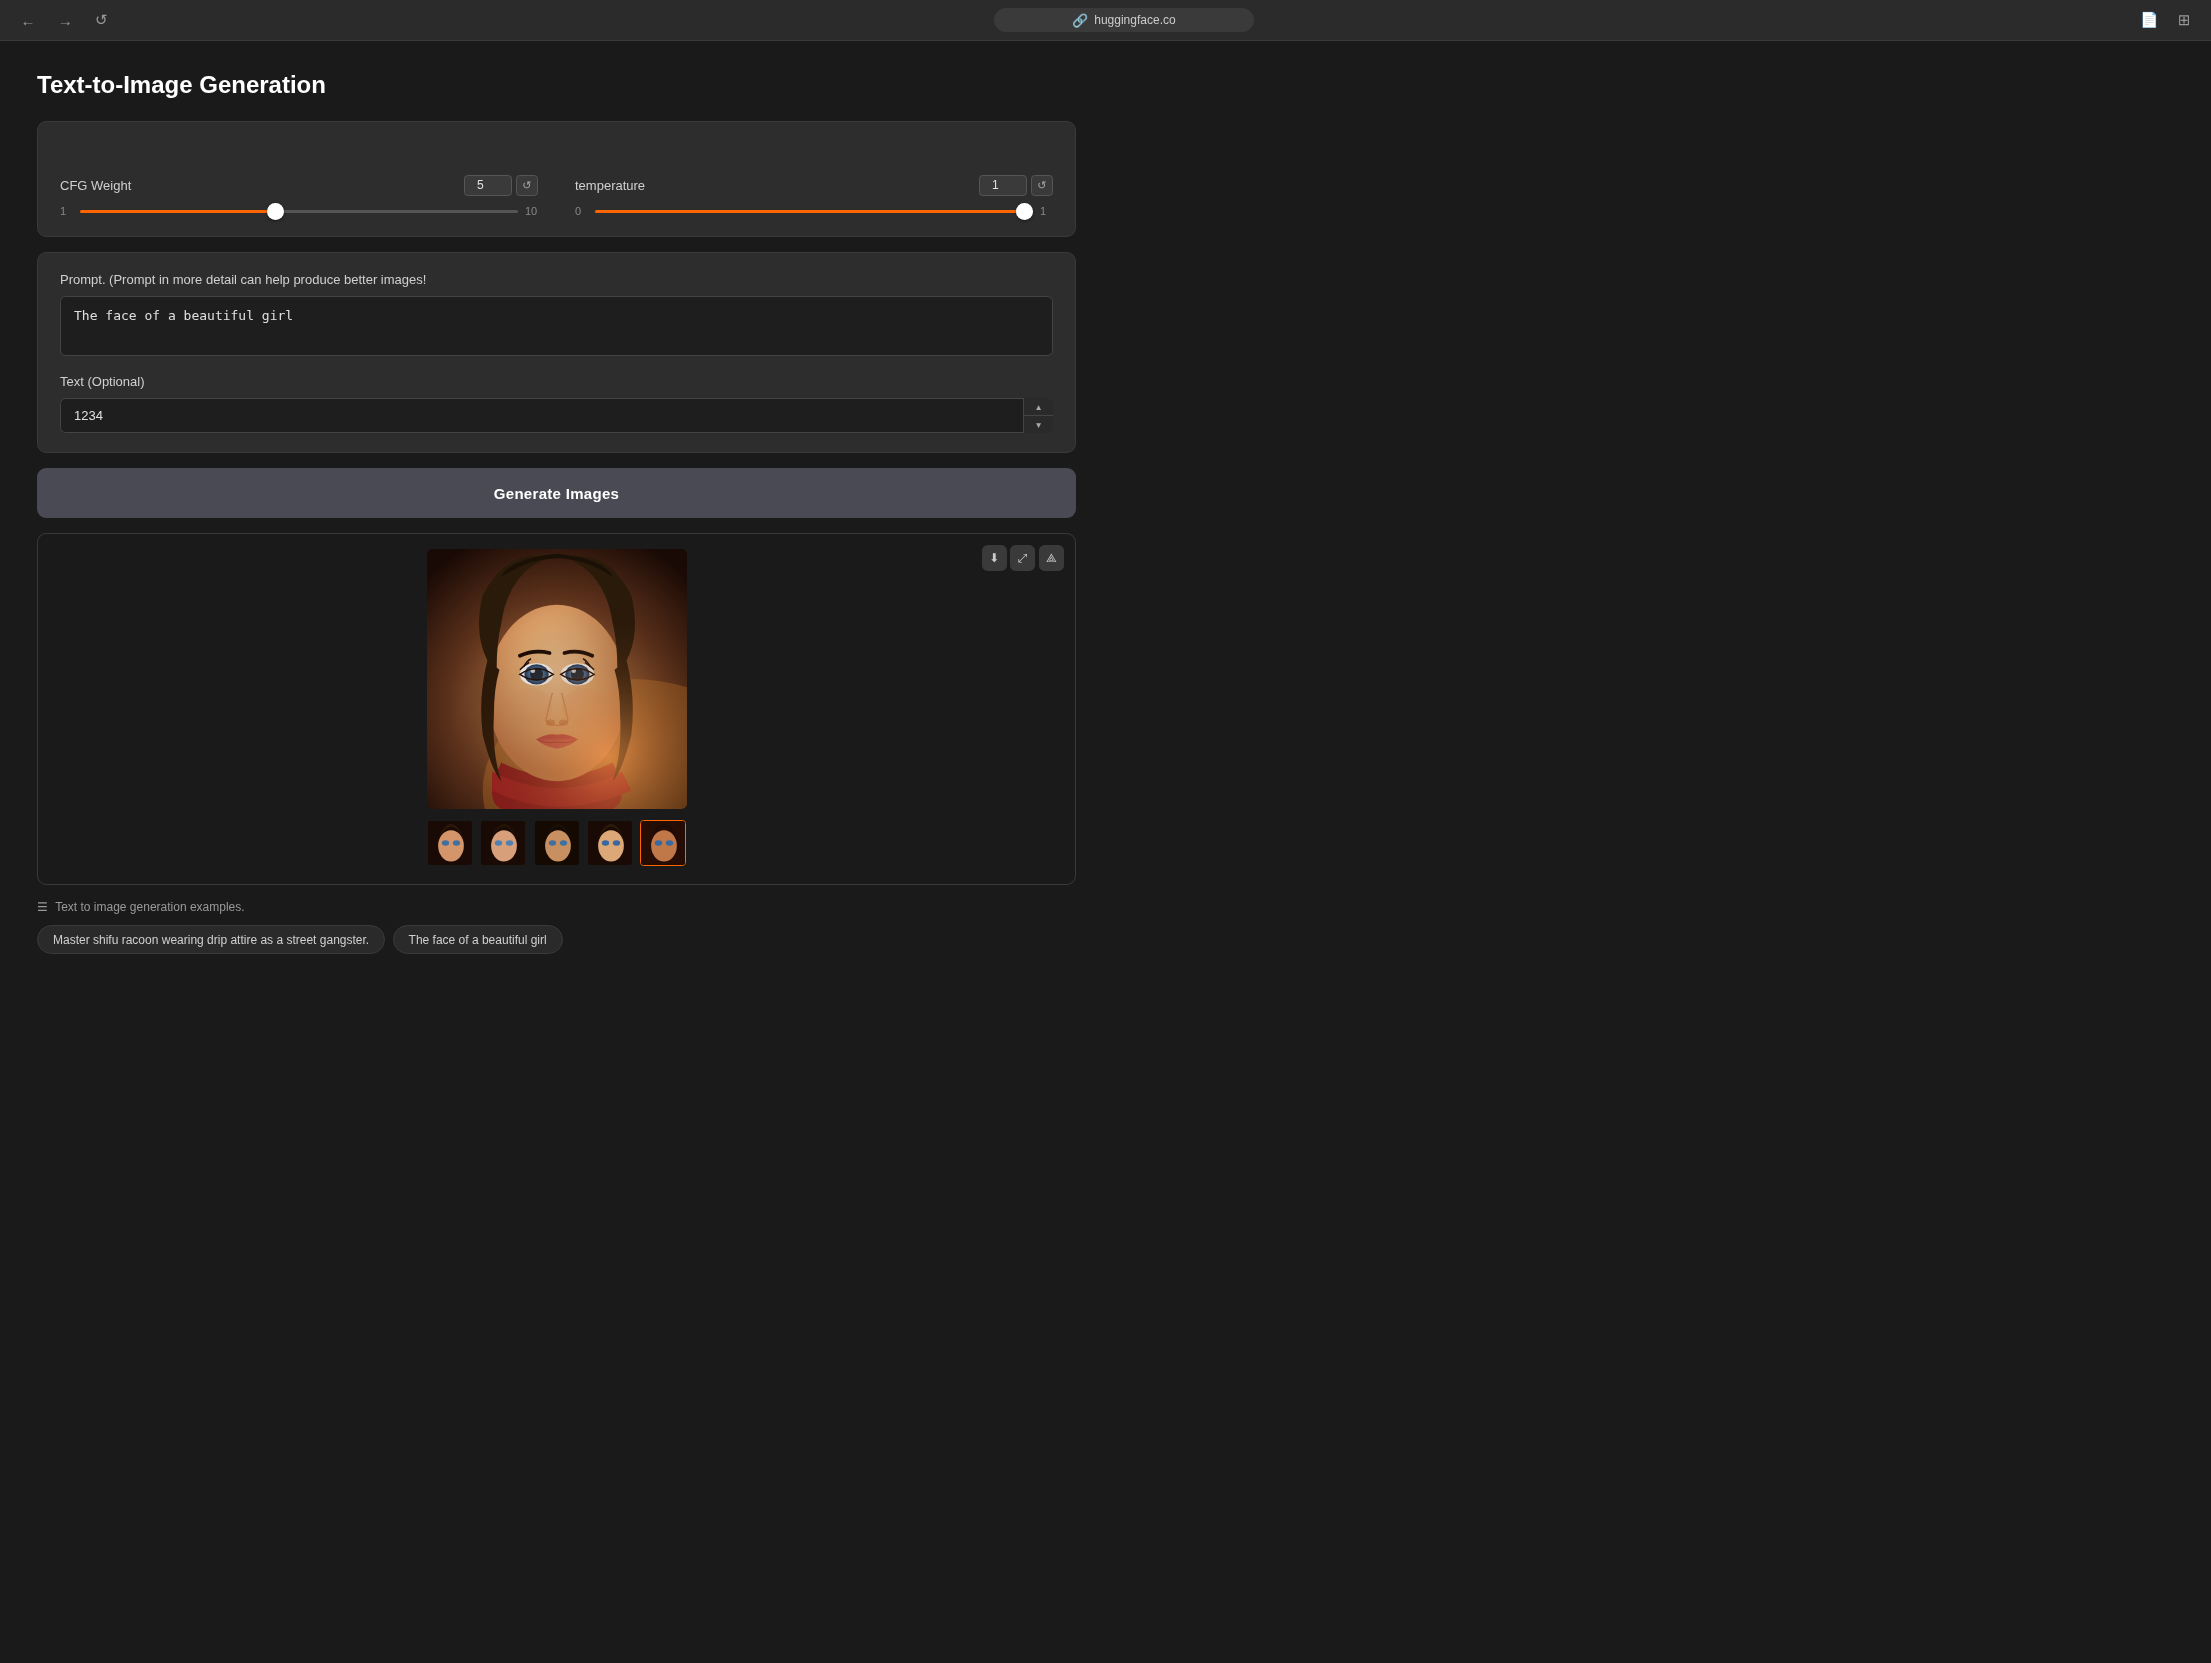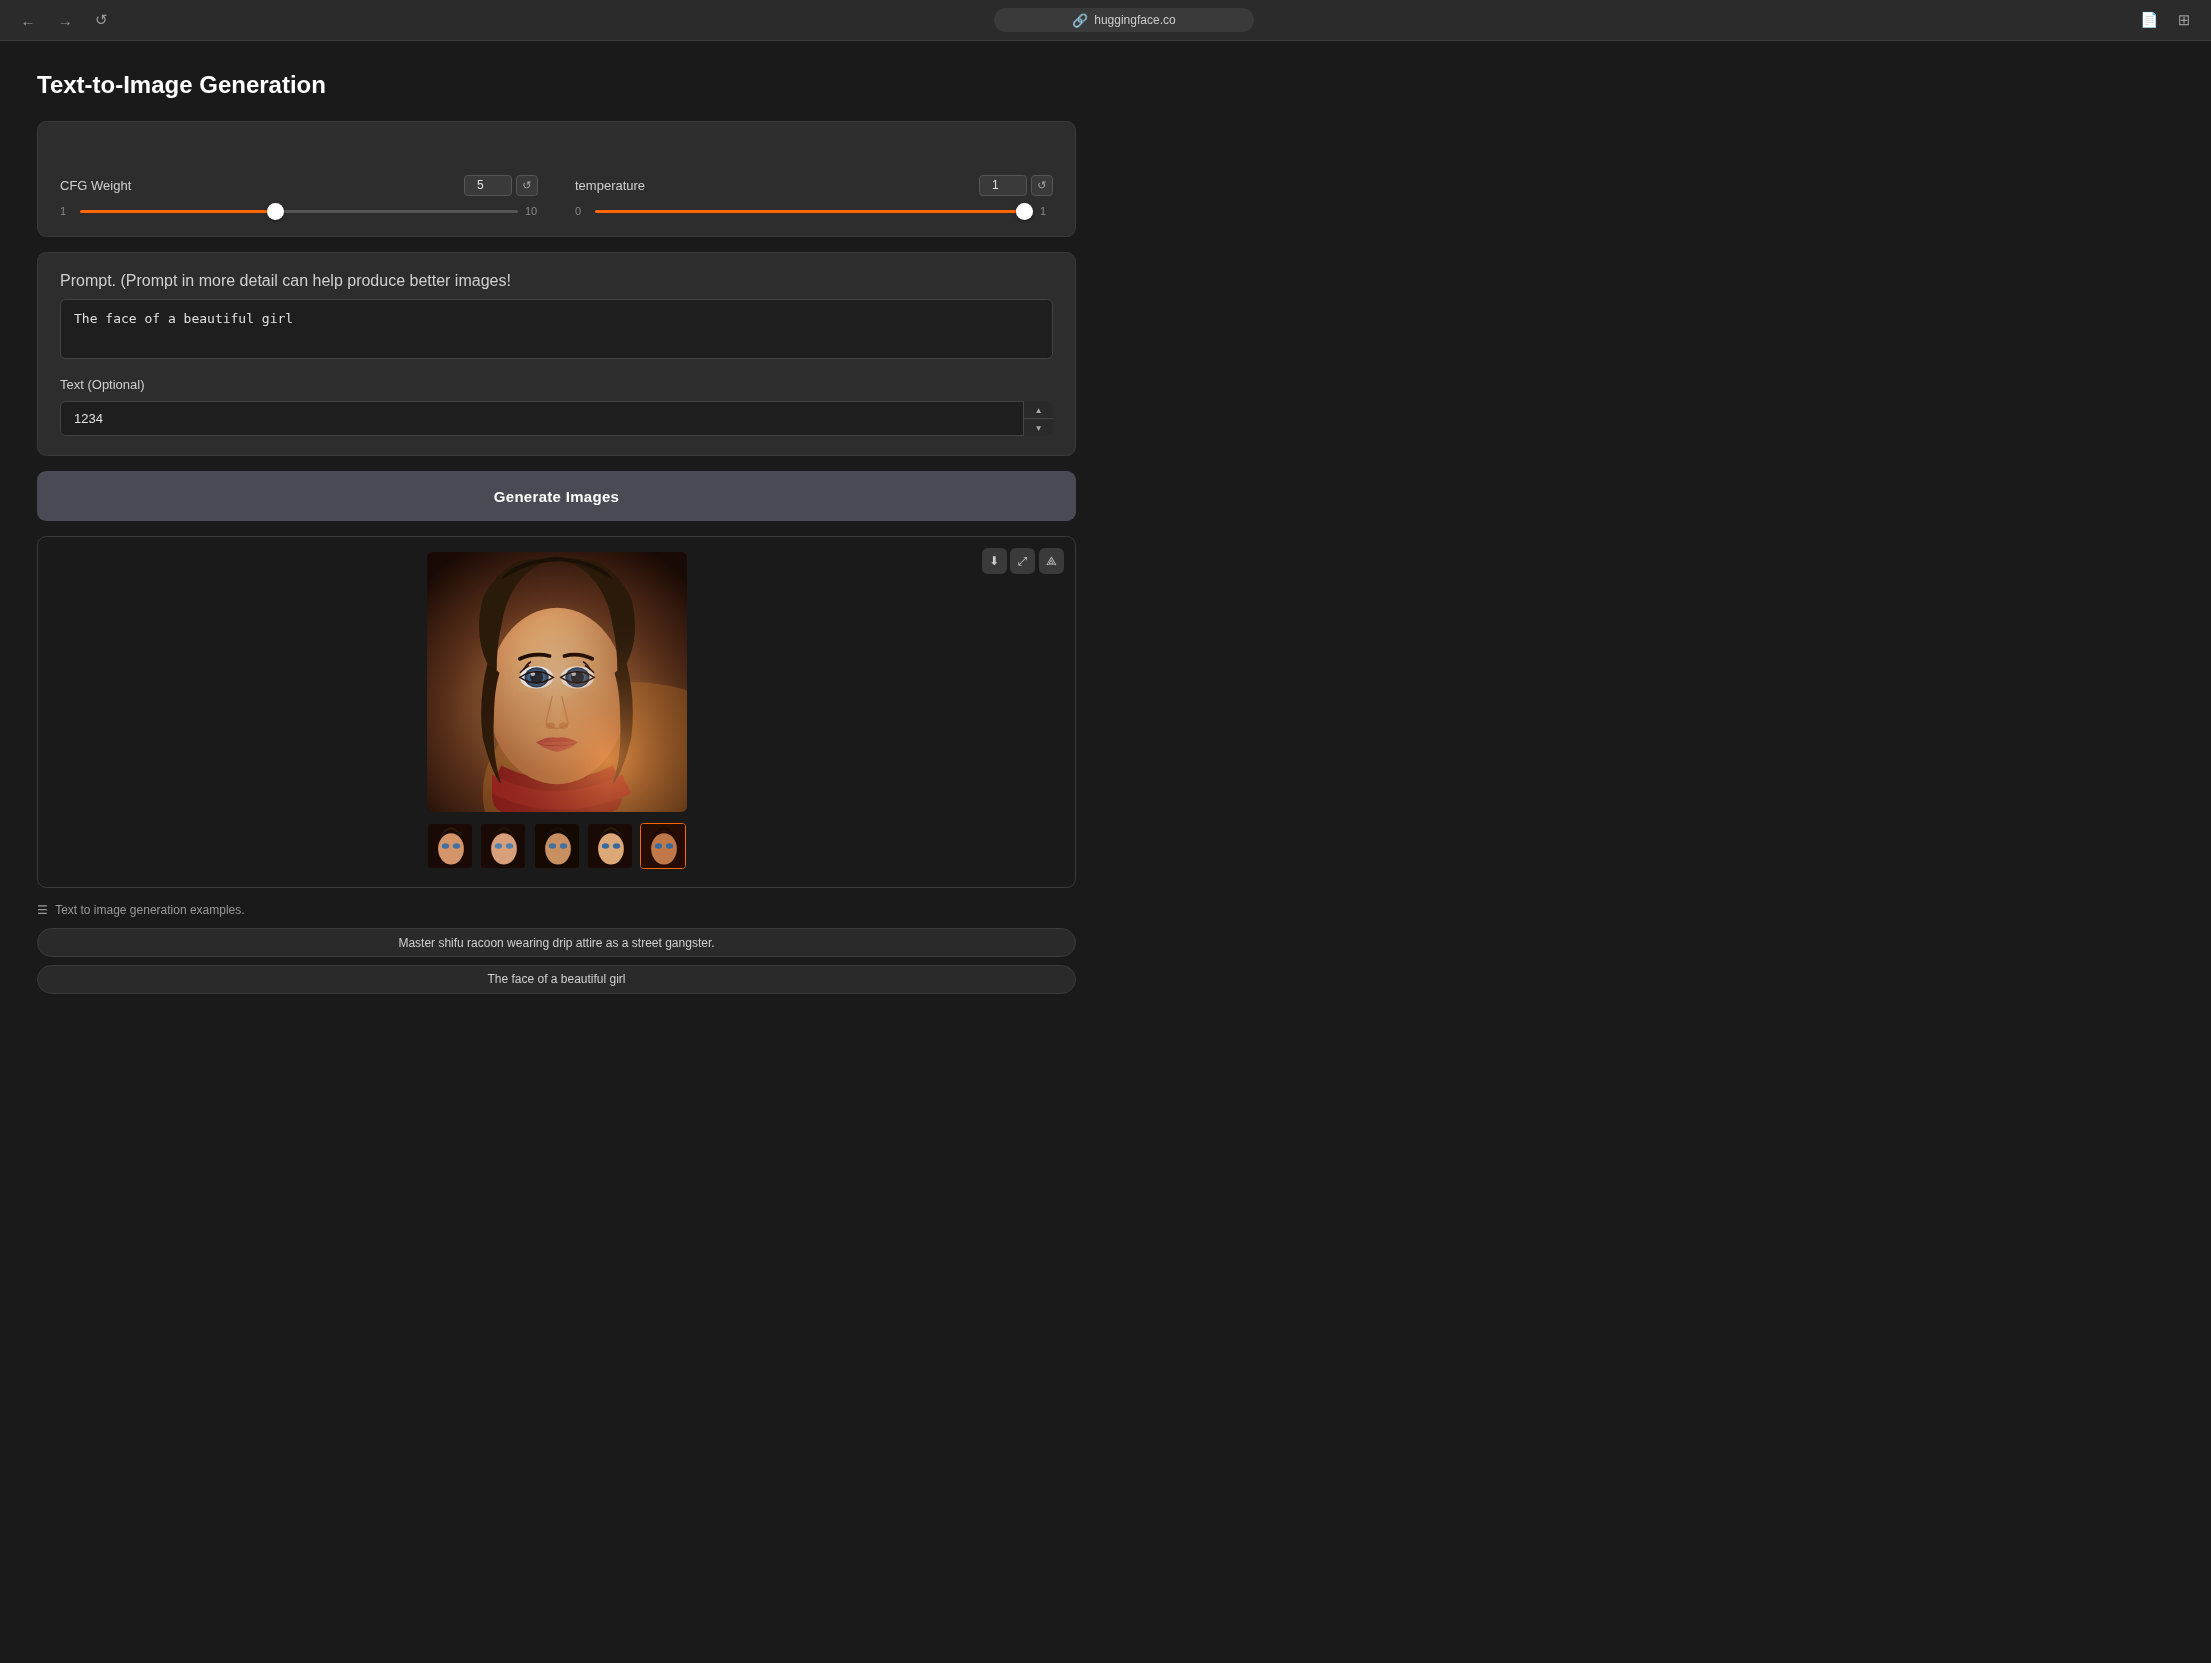--- a/index.html
+++ b/index.html
@@ -175,21 +175,21 @@
     
     .prompt-card {
       background: #2d2d2d;
       border-radius: 9.3px;
       padding: 18.6px 22px;
       margin-bottom: 15px;
       border: 0.9px solid #3a3a3a;
     }
 
     .prompt-label {
-      font-size: 16px;
+      font-size: 13px;
       color: #d0d0d0;
       margin-bottom: 9.3px;
     }
 
     .prompt-textarea {
       width: 100%;
       background: #1e1e1e;
       border: 0.9px solid #444;
       border-radius: 5.6px;
       color: #e0e0e0;
@@ -350,21 +350,20 @@
       gap: 7.4px;
       color: #999;
       font-size: 12px;
       margin-bottom: 11px;
     }
 
     .examples-chips {
       display: flex;
       flex-wrap: wrap;
       gap: 7.4px;
-      flex-direction: column;
     }
 
     .example-chip {
       background: #2a2a2a;
       border: 0.9px solid #3a3a3a;
       border-radius: 18.6px;
       color: #d0d0d0;
       font-size: 12px;
       padding: 6.5px 15px;
       cursor: pointer;

